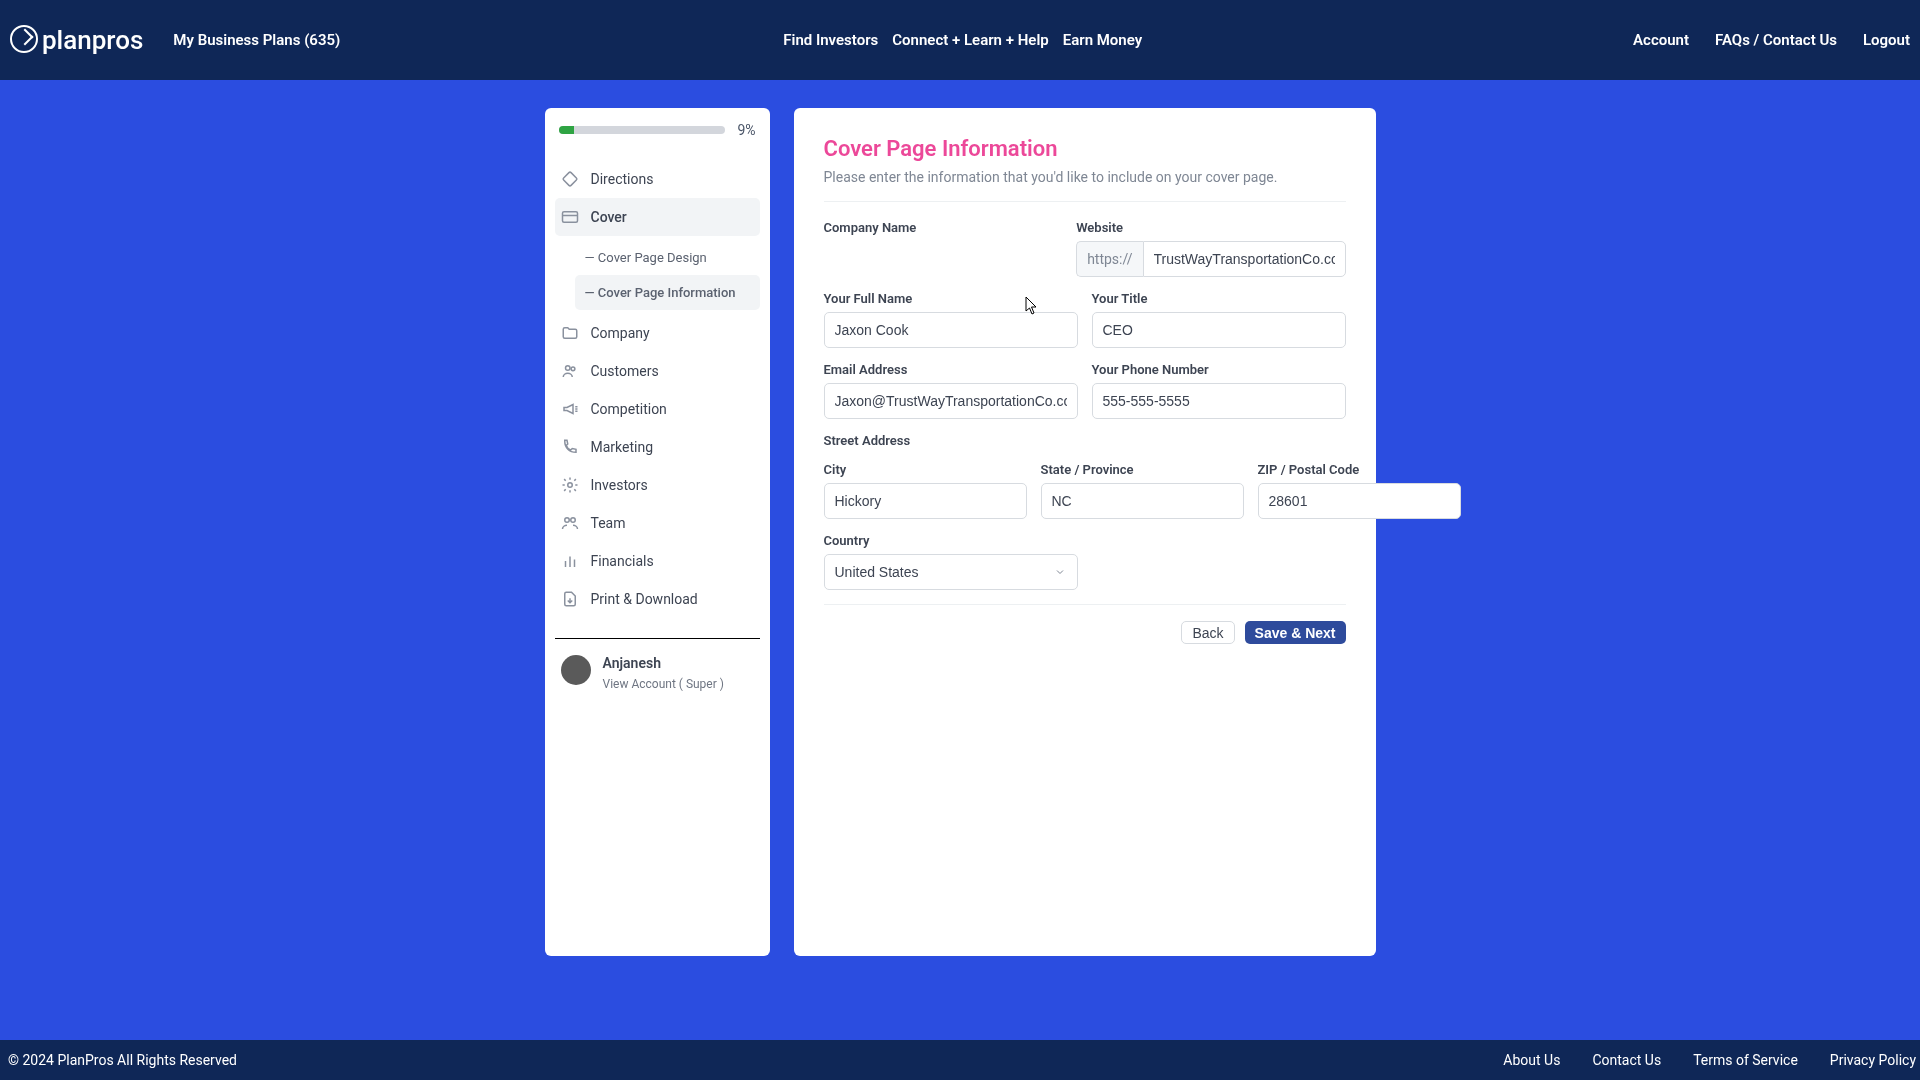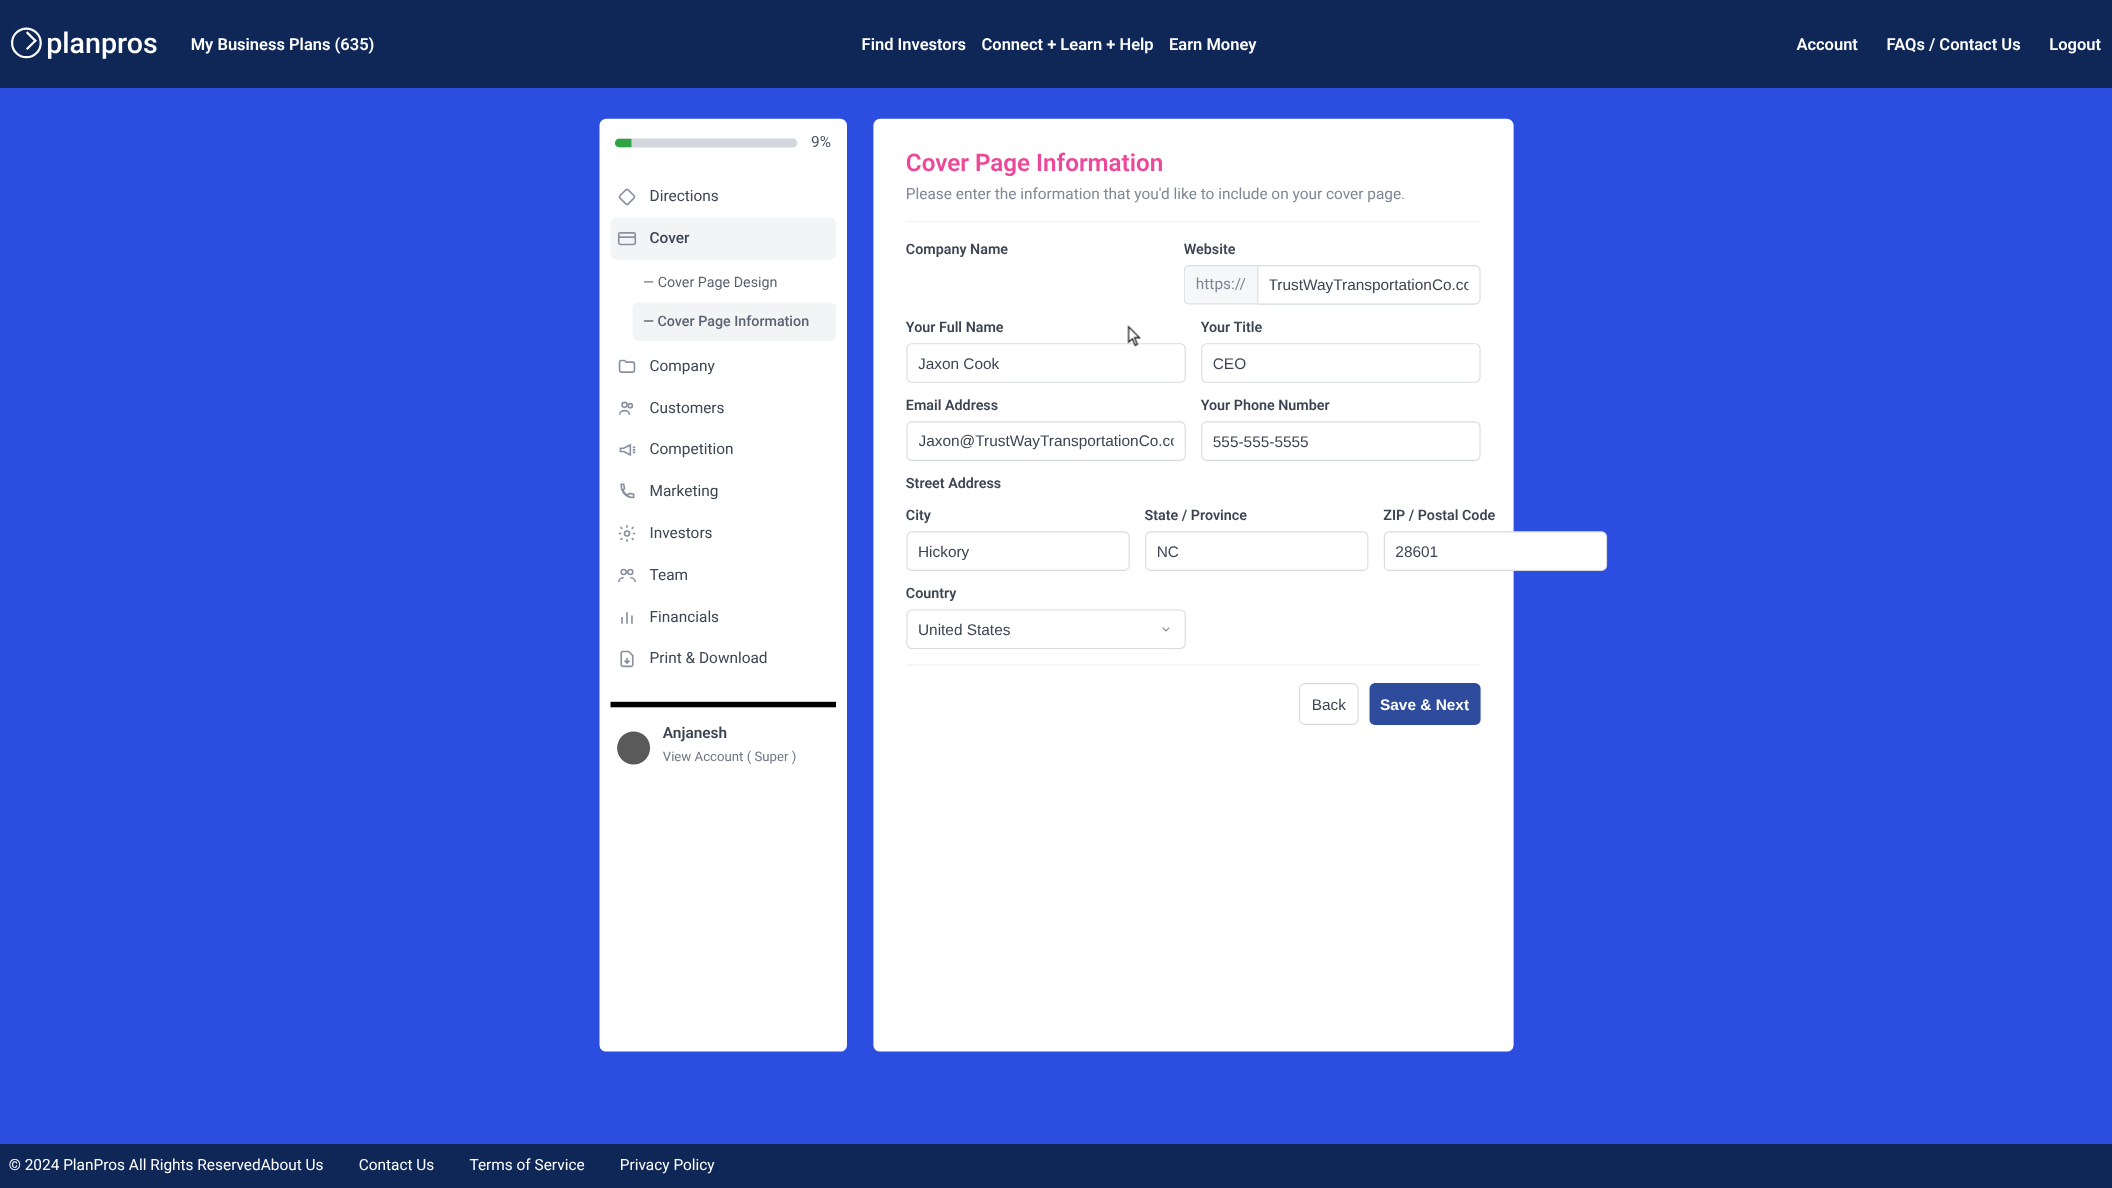--- a/index.html
+++ b/index.html
@@ -130,25 +130,25 @@
       padding: 10px 10px;
       cursor: pointer;
       border-radius: 5px;
     }
     .sub-item.active {
       background: #f2f4f6;
       font-weight: 500;
     }
     .user-row {
       display: flex;
-      align-items: flex-end;
+      align-items: flex-start;
       gap: 12px;
       padding: 16px 6px 4px;
       margin-top: 20px;
-      border-top: 5px solid #000000;
+      border-top: 1px solid #000000;
     }
     .avatar {
       width: 30px;
       height: 30px;
       border-radius: 50%;
       background: #5a5a5a;
     }
     .user-info { display: flex; flex-direction: column; gap: 6px; }
     .user-name { font-size: 14px; font-weight: 600; color: #3d4452; }
     .user-link { font-size: 12px; color: #6f7683; cursor: pointer; }
@@ -203,35 +203,36 @@
     }
     .button-row {
       display: flex;
       justify-content: flex-end;
       gap: 10px;
       padding-top: 16px;
       margin-top: 10px;
       border-top: 1px solid #edf0f2;
     }
     .btn {
-      height: 38px;
+      height: 23px;
       padding: 0 10px;
       border-radius: 5px;
       font-size: 14px;
       font-weight: 500;
       cursor: pointer;
       border: none;
     }
     .btn-secondary { background: white; color: #3d4452; border: 1px solid #d7dbe0; }
     .btn-primary { background: #2e4b9c; color: white; font-weight: 600; }
     .footer {
       background: #0f2757;
       height: 40px;
       display: flex;
       align-items: center;
+      justify-content: space-between;
       padding: 0 4px 0 8px;
       color: white;
       font-size: 14px;
       margin-top: 44px;
     }
     .footer-right { display: flex; gap: 32px; }
     .footer-right a { color: white; text-decoration: none; cursor: pointer; }
     svg { display: block; }
     .cursor {
       position: fixed;

